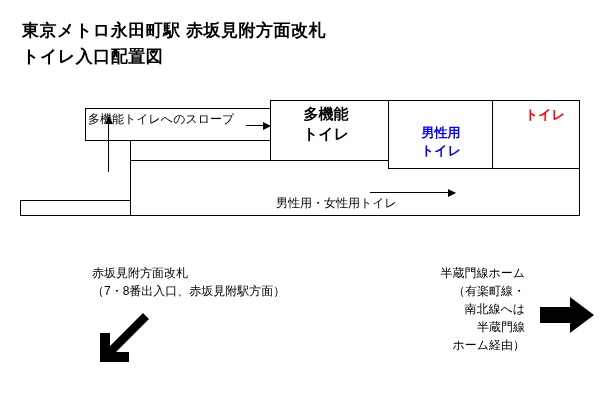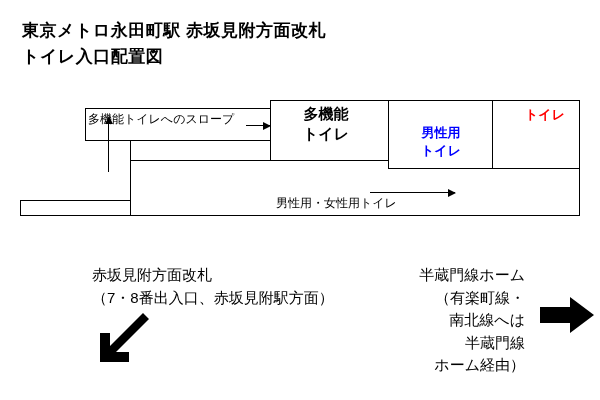--- a/index.html
+++ b/index.html
@@ -83,21 +83,21 @@
     left: -4px;
     top: -8px;
     width: 0; height: 0;
     border-bottom: 8px solid #000;
     border-left: 4px solid transparent;
     border-right: 4px solid transparent;
   }
 
   
   .exit-caption {
-    font-size: 15px;
+    font-size: 12px;
     line-height: 1.5;
     white-space: nowrap;
   }
   .exit-caption .ln { display: block; }
   .exit-caption.center { text-align: right; }
 
   
   .bold-arrow { display: block; }
 </style>
 </head>

